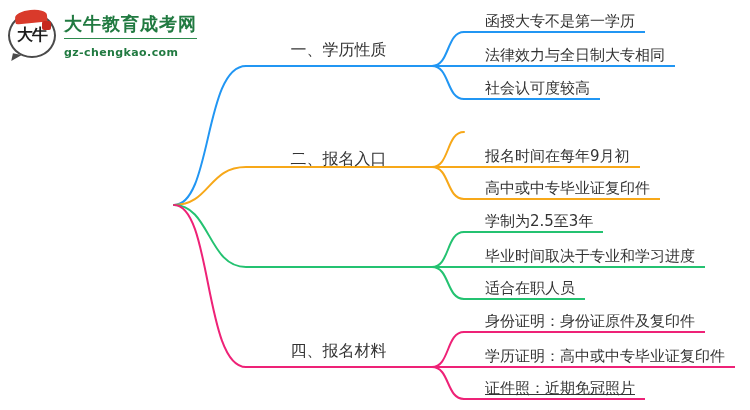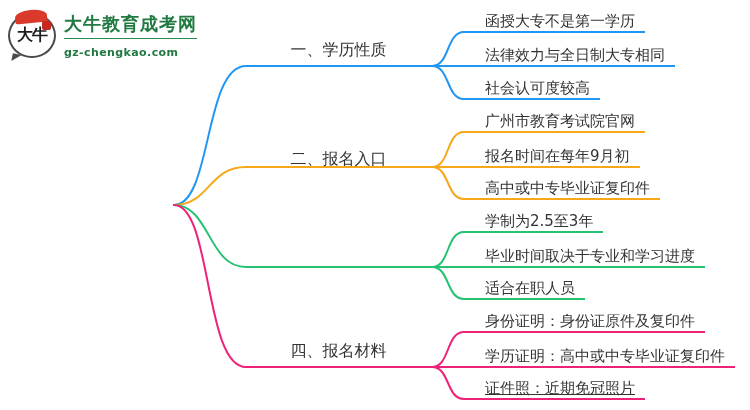--- a/index.html
+++ b/index.html
@@ -76,21 +76,20 @@
 
 
   <div class="branch-label" style="top:40px;">一、学历性质</div>
   <div class="branch-label" style="top:141px;margin-top:8px;">二、报名入口</div>
   <div class="branch-label" style="top:341px;">四、报名材料</div>
 
   <div class="leaf c0" style="top:11px;">函授大专不是第一学历</div>
   <div class="leaf c0" style="top:45px;">法律效力与全日制大专相同</div>
   <div class="leaf c0" style="top:78px;">社会认可度较高</div>
 
-  <div class="leaf c1" style="top:111px;">广州市教育考试院官网</div>
   <div class="leaf c1" style="top:146px;">报名时间在每年9月初</div>
   <div class="leaf c1" style="top:178px;">高中或中专毕业证复印件</div>
 
   <div class="leaf c2" style="top:211px;">学制为2.5至3年</div>
   <div class="leaf c2" style="top:246px;">毕业时间取决于专业和学习进度</div>
   <div class="leaf c2" style="top:278px;">适合在职人员</div>
 
   <div class="leaf c3" style="top:311px;">身份证明：身份证原件及复印件</div>
   <div class="leaf c3" style="top:346px;">学历证明：高中或中专毕业证复印件</div>
   <div class="leaf c3" style="top:378px;text-decoration:underline;">证件照：近期免冠照片</div>

